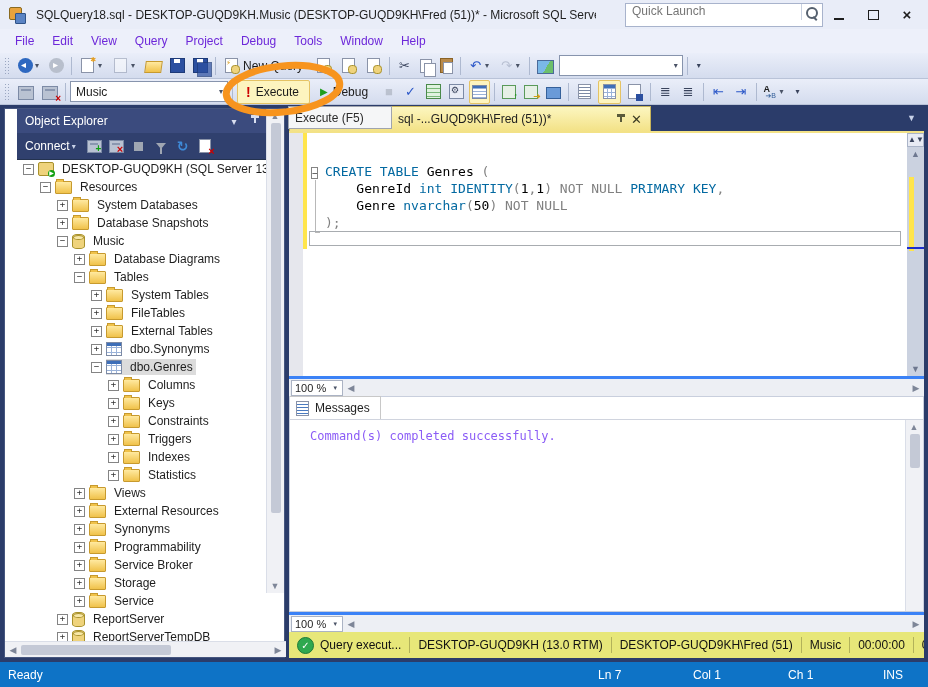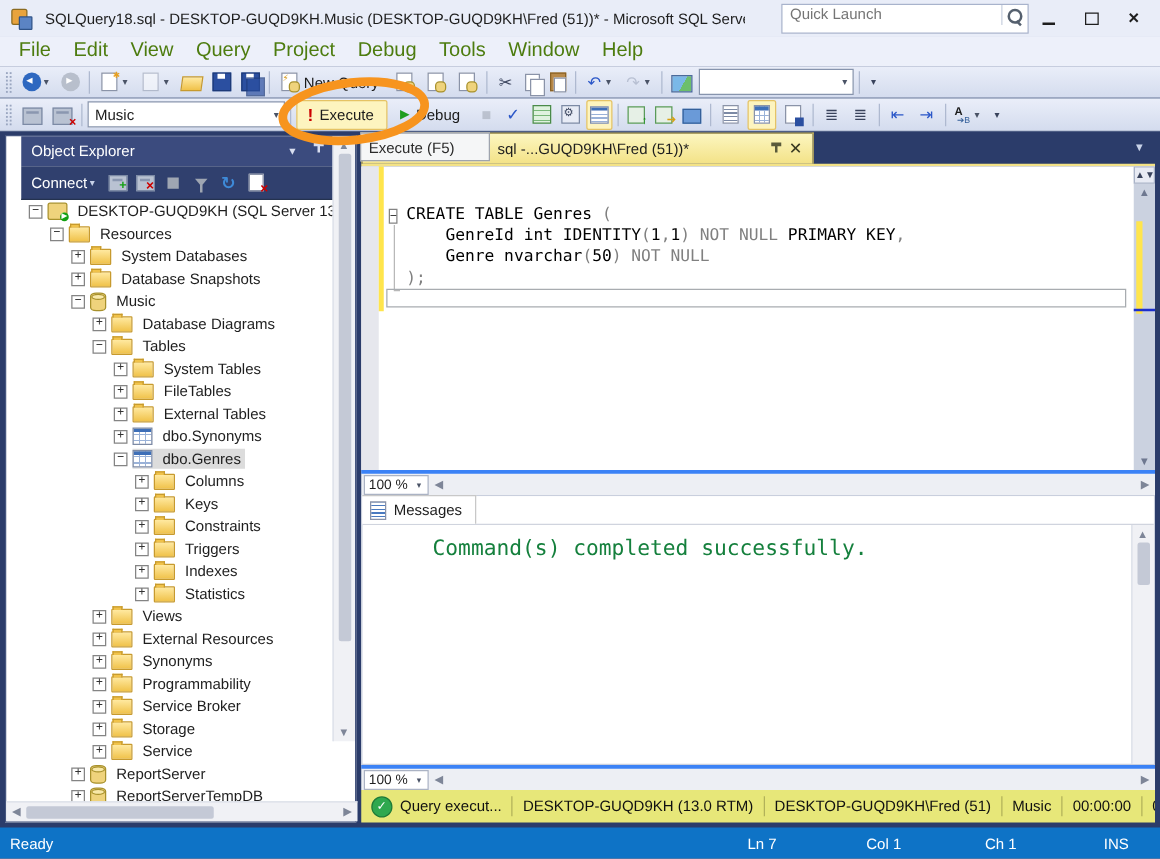--- a/index.html
+++ b/index.html
@@ -20,21 +20,21 @@
   .mag::after{content:"";position:absolute;left:12px;top:12px;width:2px;height:5px;background:#55606E;transform:rotate(-45deg);}
   .winbtns{position:absolute;right:4px;top:0;height:29px;display:flex;align-items:center;}
   .winbtn{width:34px;height:26px;display:flex;align-items:center;justify-content:center;color:#1E1E1E;}
   .wb-min{width:10px;height:2px;background:#1E1E1E;margin-top:8px;}
   .wb-res{width:9px;height:8px;border:1px solid #1E1E1E;position:relative;background:#E9EDF8;}
   .wb-res::before{content:"";position:absolute;left:2px;top:-3px;width:9px;height:8px;border:1px solid #1E1E1E;z-index:-1;}
   .wb-close{font-size:15px;font-weight:bold;}
 
   
   .menubar{position:absolute;left:0;top:29px;width:928px;height:24px;background:#EDF0FA;display:flex;align-items:center;padding-left:6px;box-sizing:border-box;}
-  .menu-item{font-size:16px;color:#4d7c0f;padding:3px 9px;cursor:default;}
+  .menu-item{font-size:12px;color:#6d28d9;padding:3px 9px;cursor:default;}
 
   
   .toolbar{position:absolute;left:0;width:928px;height:26px;background:linear-gradient(#EAEEF9,#D4DCEE);border-bottom:1px solid #B9C3D8;display:flex;align-items:center;box-sizing:border-box;padding-left:4px;}
   #tb1{top:53px;} #tb2{top:79px;}
   .grip{width:6px;height:18px;margin-right:4px;background-image:radial-gradient(#9AA6C0 1px,transparent 1px);background-size:3px 3px;}
   .tb-sep{width:1px;height:18px;background:#AEB9D0;margin:0 3px;}
   .tb-btn{height:22px;display:flex;align-items:center;padding:0 2px;margin:0 1px;border:1px solid transparent;border-radius:2px;position:relative;}
   .tb-btn.checked{background:#FDF4BF;border-color:#E5C365;}
   .tb-btn .glyph{font-size:13px;line-height:1;padding:0 2px;}
   .tb-btn.disabled .glyph{opacity:.55;}
@@ -145,21 +145,21 @@
   .tab-list-dd{position:absolute;right:8px;top:8px;color:#C8D2E8;font-size:9px;}
   .tab-underline{position:absolute;left:0;top:26px;width:635px;height:2px;background:#F3E287;}
 
   .editor{position:absolute;left:0;top:28px;width:635px;height:243px;background:#FFF;overflow:hidden;}
   .sel-margin{position:absolute;left:0;top:0;width:14px;height:243px;background:#E6E7ED;}
   .change-bar{position:absolute;left:14px;top:0;width:4px;height:116px;background:#FFE54C;}
   .code{position:absolute;left:22px;top:13px;font-family:"DejaVu Sans Mono","Liberation Mono",monospace;font-size:13px;line-height:17px;white-space:pre;}
   .code-line{height:17px;display:flex;align-items:center;}
   .collapse-col{width:14px;flex:none;position:relative;}
   .collapse-box{width:9px;height:9px;border:1px solid #848484;background:#FFF;font-size:9px;line-height:7px;text-align:center;color:#333;}
-  .c-kw{color:#000000;} .c-id{color:#000;} .c-gr{color:#808080;}
+  .c-kw{color:#0369a1;} .c-id{color:#000;} .c-gr{color:#808080;}
   .guide-line{position:absolute;left:26px;top:47px;width:1px;height:52px;background:#B8B8B8;}
   .guide-foot{position:absolute;left:26px;top:99px;width:5px;height:1px;background:#B8B8B8;}
   .cur-line-box{position:absolute;left:20px;top:98px;width:592px;height:15px;border:1px solid #A8ACB0;box-sizing:border-box;}
   .ed-vscroll{position:absolute;right:0;top:0;width:17px;height:243px;background:#CBD2E0;}
   .ed-split{height:14px;background:#E8EBF4;border:1px solid #AAB4C8;box-sizing:border-box;text-align:center;font-size:8px;line-height:12px;color:#39435C;}
   .ed-varr{height:14px;text-align:center;font-size:9px;color:#6E7890;line-height:14px;}
   .ed-track{position:relative;height:185px;}
   .ed-yellow{position:absolute;left:2px;top:16px;width:5px;height:74px;background:#FFE54C;}
   .ed-bluemark{position:absolute;left:0;top:86px;width:17px;height:2px;background:#1B2ECC;}
   .ed-varr.bottom{position:absolute;bottom:0;width:100%;}
@@ -168,21 +168,21 @@
   .pb1{top:271px;} .pb2{top:507px;}
   .zoom-combo{width:52px;height:16px;background:#FFF;border:1px solid #ABB3C4;margin-left:2px;display:flex;align-items:center;justify-content:space-between;font-size:11px;color:#1E1E1E;padding:0 3px;box-sizing:border-box;flex:none;}
   .zoom-combo .dd{font-size:7px;}
   .h-track{flex:1;display:flex;align-items:center;justify-content:space-between;}
 
   .messages{position:absolute;left:0;top:291px;width:635px;height:216px;background:#FFF;border:1px solid #C9CFDD;box-sizing:border-box;}
   .msg-tabrow{height:22px;display:flex;align-items:flex-end;background:#FFF;border-bottom:1px solid #D0D4DE;}
   .msg-tab{height:22px;display:flex;align-items:center;padding:0 10px 0 6px;border-right:1px solid #C8C8C8;border-top:1px solid #C8C8C8;background:#FFF;}
   .msg-icon{width:11px;height:13px;background:#FFF;border:1px solid #8A93A8;position:relative;margin-right:6px;background-image:repeating-linear-gradient(transparent 0 2px,#4A7AC0 2px 3px);}
   .msg-tab-label{font-size:12px;color:#1E1E1E;}
-  .msg-text{font-family:"DejaVu Sans Mono","Liberation Mono",monospace;font-size:17px;color:#15803d;padding:9px 0 0 20px;margin-left:36px;}
+  .msg-text{font-family:"DejaVu Sans Mono","Liberation Mono",monospace;font-size:12px;color:#8b5cf6;padding:9px 0 0 20px;}
   .msg-vscroll{position:absolute;right:0;top:23px;width:17px;height:191px;background:#F0F1F5;border-left:1px solid #DADEE8;}
 
   .exec-bar{position:absolute;left:0;top:527px;width:635px;height:26px;background:#E7E779;display:flex;align-items:center;font-size:12px;color:#111;overflow:hidden;}
   .exec-item{display:flex;align-items:center;padding:0 8px;white-space:nowrap;}
   .exec-sep{width:1px;height:16px;background:#B2B25A;flex:none;}
   .check-circle{width:15px;height:15px;border-radius:50%;background:#2FA84F;border:1px solid #1E7A38;color:#FFF;font-size:10px;line-height:15px;text-align:center;margin-right:6px;flex:none;}
 
   
   .statusbar{position:absolute;left:0;top:662px;width:928px;height:25px;background:#0E73C6;color:#FFF;font-size:12px;display:flex;align-items:center;}
   .sb-ready{padding-left:8px;flex:1;}

